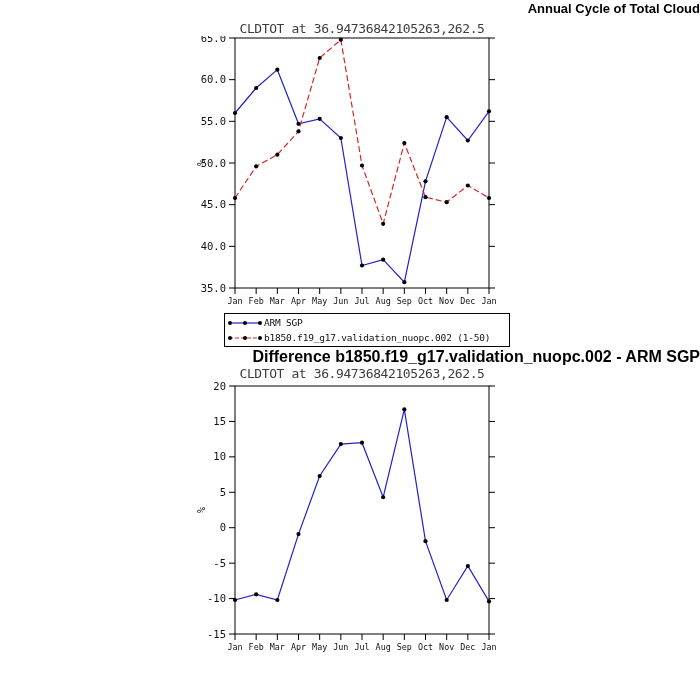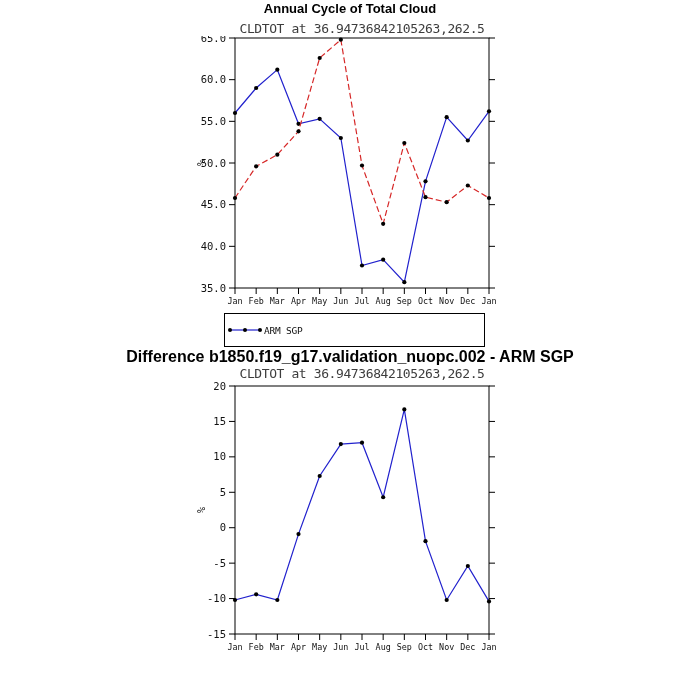--- a/index.html
+++ b/index.html
@@ -1,38 +1,38 @@
 <!DOCTYPE html>
 <html><head>
 <meta charset="utf-8">
 <style>
   html,body{margin:0;padding:0;}
   body{
     width:700px;height:700px;background:#ffffff;position:relative;
     font-family:"Liberation Sans",sans-serif;overflow:hidden;color:#000;
   }
   .title{
-    position:absolute;left:0;right:0;text-align:center;
+    position:absolute;left:0;right:0;text-align:right;
     font-weight:bold;font-size:13px;color:#000;
   }
   .t1{top:1px;}
   .t2{top:348px;font-size:16px;}
   .subtitle{
     position:absolute;left:0;right:0;text-align:center;
     font-family:"DejaVu Sans Mono",monospace;font-size:13px;
     color:#3d3d3d;letter-spacing:-0.4px;transform:translateX(12px);
   }
   .s1{top:21px;}
   .s2{top:366px;}
   svg.plot{position:absolute;left:0;display:block;}
   .p1{top:36px;}
   .p2{top:381px;}
   .tick{font-family:"DejaVu Sans Mono",monospace;fill:#111;}
   .legend{
-    position:absolute;left:224px;top:313px;width:261px;height:34px;
+    position:absolute;left:224px;top:313px;width:286px;height:34px;
     box-sizing:border-box;border:1px solid #000;background:#fff;
     display:flex;flex-direction:column;justify-content:center;
     padding:1px 3px;gap:0;
   }
   .legend-row{display:flex;align-items:center;height:15px;}
   .legend-sample{flex:0 0 34px;margin-right:2px;}
   .legend-label{
     font-family:"DejaVu Sans Mono",monospace;font-size:9.5px;
     letter-spacing:-0.2px;white-space:nowrap;color:#111;
   }
@@ -127,20 +127,29 @@
   <div class="legend">
     <div class="legend-row">
       <svg class="legend-sample" width="34" height="12" viewBox="0 0 34 12">
           <line x1="1" y1="6" x2="33" y2="6" stroke="#2121cd" stroke-width="1.2"></line>
           <circle cx="2" cy="6" r="2" fill="#000000"></circle>
           <circle cx="17" cy="6" r="2" fill="#000000"></circle>
           <circle cx="32" cy="6" r="2" fill="#000000"></circle>
         </svg>
       <span class="legend-label">ARM SGP</span>
     </div>
+    <div class="legend-row">
+      <svg class="legend-sample" width="34" height="12" viewBox="0 0 34 12">
+          <line x1="1" y1="6" x2="33" y2="6" stroke="#d62727" stroke-width="1.2" stroke-dasharray="4,2"></line>
+          <circle cx="2" cy="6" r="2" fill="#000000"></circle>
+          <circle cx="17" cy="6" r="2" fill="#000000"></circle>
+          <circle cx="32" cy="6" r="2" fill="#000000"></circle>
+        </svg>
+      <span class="legend-label">b1850.f19_g17.validation_nuopc.002 (1-50)</span>
+    </div>
   </div>
 
   <div class="title t2">Difference b1850.f19_g17.validation_nuopc.002 - ARM SGP</div>
   <div class="subtitle s2">CLDTOT at 36.94736842105263,262.5</div>
   <svg class="plot p2" width="700" height="280" viewBox="0 0 700 280">
       <rect x="235" y="5" width="254" height="248" fill="none" stroke="#000" stroke-width="1"></rect>
       <line x1="229" y1="253" x2="235" y2="253" stroke="#000" stroke-width="1"></line>
       <line x1="489" y1="253" x2="495" y2="253" stroke="#000" stroke-width="1"></line>
       <text x="226" y="256.5" text-anchor="end" font-size="10.5" class="tick">-15</text>
       <line x1="229" y1="217.57142857142858" x2="235" y2="217.57142857142858" stroke="#000" stroke-width="1"></line>

